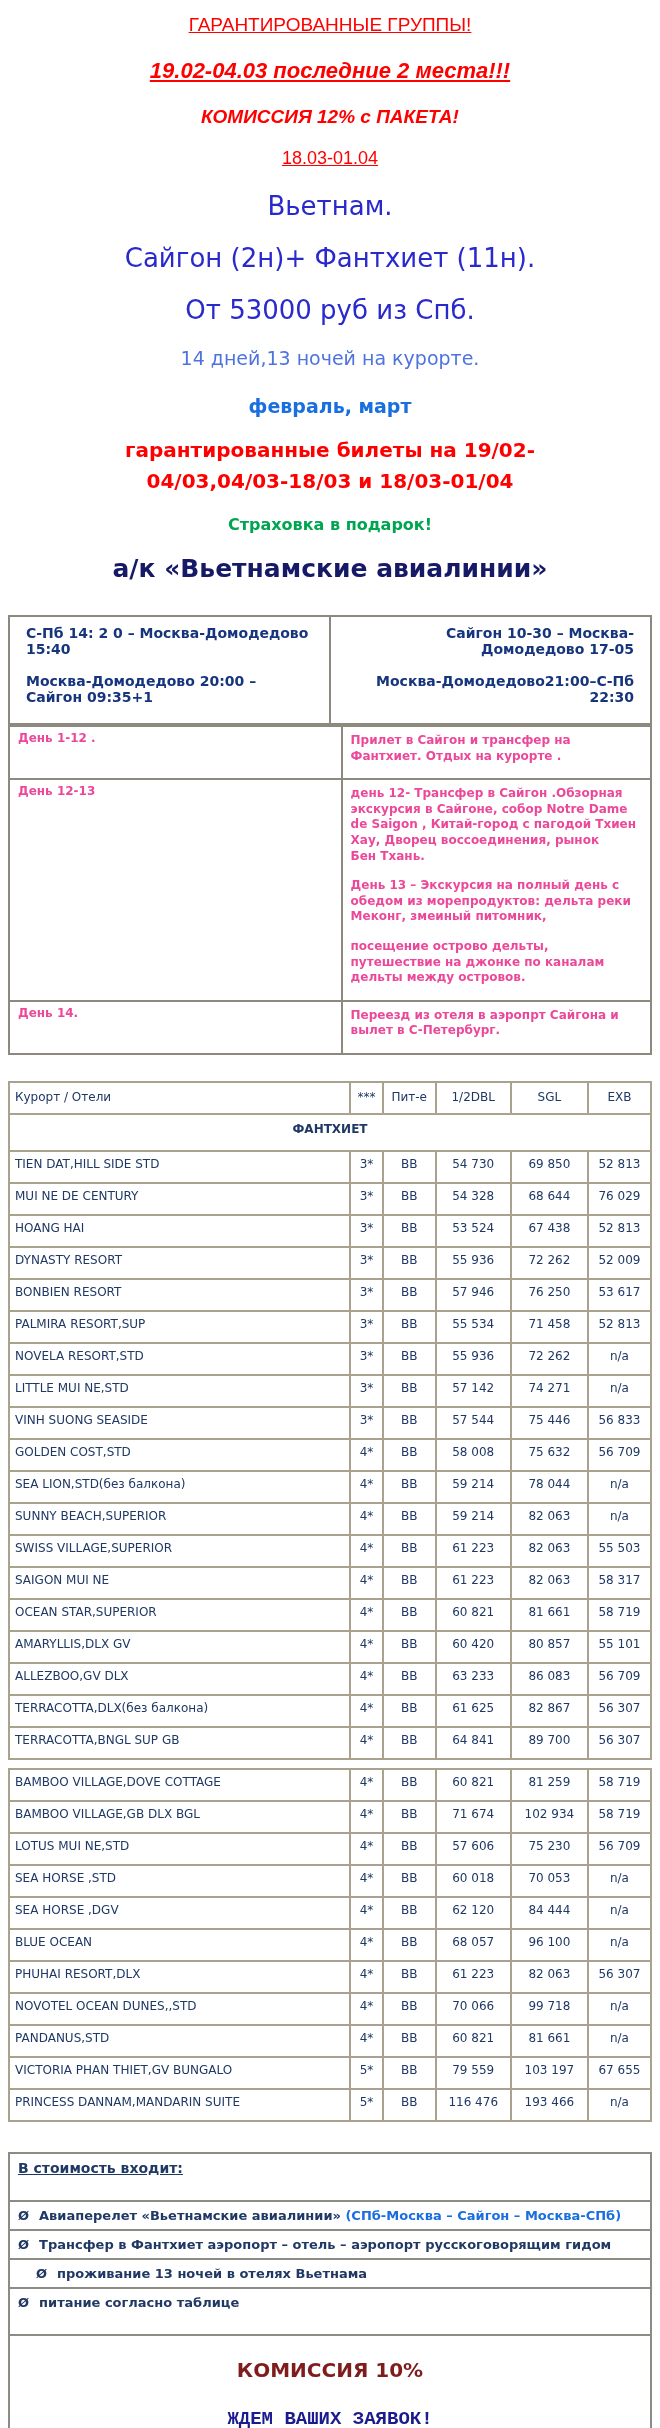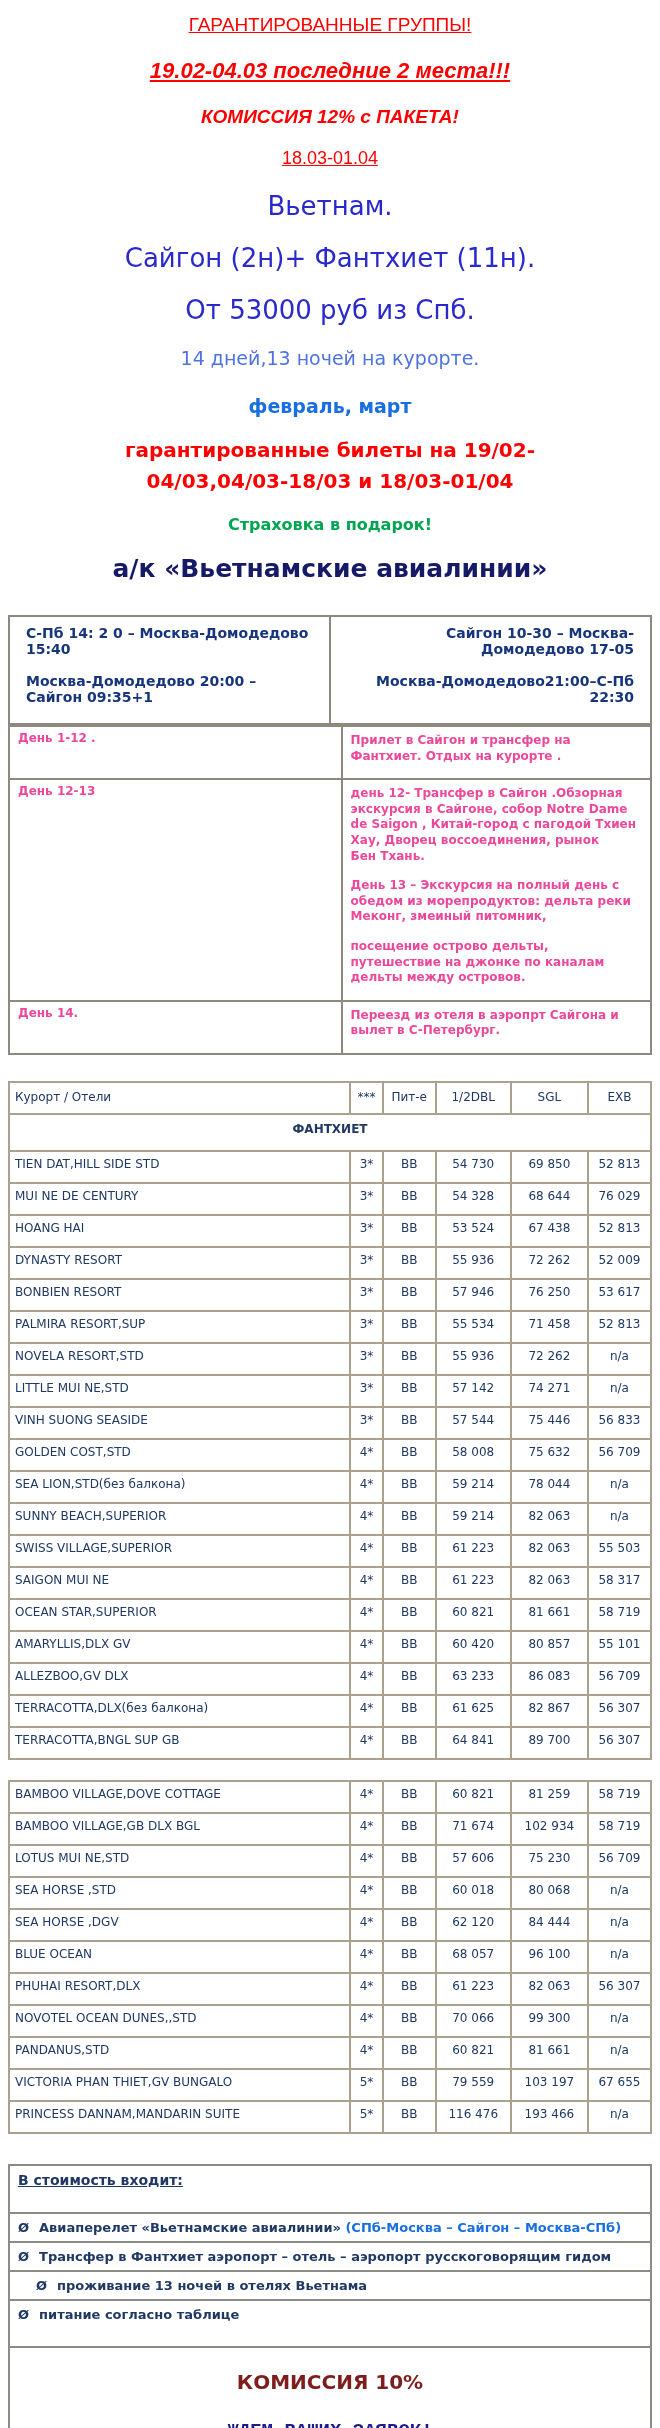--- a/index.html
+++ b/index.html
@@ -31,21 +31,21 @@
   .flights td p { margin:4px 0 16px; }
   .flights td.right { text-align:right; }
   .itinerary td { border:2px solid #8e897e; vertical-align:top; color:#ec4899; font-weight:bold;
                   font-size:12px; padding:4px 8px 10px; line-height:1.3; }
   .itinerary td.day { width:49%; }
   .itinerary td.desc p { margin:2px 0 14px; white-space:pre-line; }
   .itinerary td.desc p:last-child { margin-bottom:4px; }
 
   
   .hotels { margin-top:26px; }
-  .hotels2 { margin-top:20px; }
+  .hotels2 { margin-top:8px; }
   .hotels th, .hotels td { border:2px solid #aba18f; color:#1f3864; font-size:12px;
         font-weight:normal; text-align:center; vertical-align:top; padding:5px 5px 11px; }
   .hotels th { padding:7px 5px 9px; }
   .hotels th.name, .hotels td.name { text-align:left; }
   .hotels td.region { font-weight:bold; text-align:center; padding:7px 5px 14px; }
   col.c-name { width:336px; } col.c-stars { width:32px; } col.c-meal { width:52px; }
   col.c-dbl { width:74px; } col.c-sgl { width:76px; } col.c-exb { width:62px; }
 
   
   .footer-box { width:640px; margin:30px auto 6px; border:2px solid #8c8c85; color:#1f3864; }
@@ -333,21 +333,21 @@
           <td>BB</td>
           <td>57 606</td>
           <td>75 230</td>
           <td>56 709</td>
         </tr>
         <tr>
           <td class="name">SEA HORSE ,STD</td>
           <td>4*</td>
           <td>BB</td>
           <td>60 018</td>
-          <td>80 068</td>
+          <td>70 053</td>
           <td>n/a</td>
         </tr>
         <tr>
           <td class="name">SEA HORSE ,DGV</td>
           <td>4*</td>
           <td>BB</td>
           <td>62 120</td>
           <td>84 444</td>
           <td>n/a</td>
         </tr>
@@ -365,21 +365,21 @@
           <td>BB</td>
           <td>61 223</td>
           <td>82 063</td>
           <td>56 307</td>
         </tr>
         <tr>
           <td class="name">NOVOTEL OCEAN DUNES,,STD</td>
           <td>4*</td>
           <td>BB</td>
           <td>70 066</td>
-          <td>99 300</td>
+          <td>99 718</td>
           <td>n/a</td>
         </tr>
         <tr>
           <td class="name">PANDANUS,STD</td>
           <td>4*</td>
           <td>BB</td>
           <td>60 821</td>
           <td>81 661</td>
           <td>n/a</td>
         </tr>

